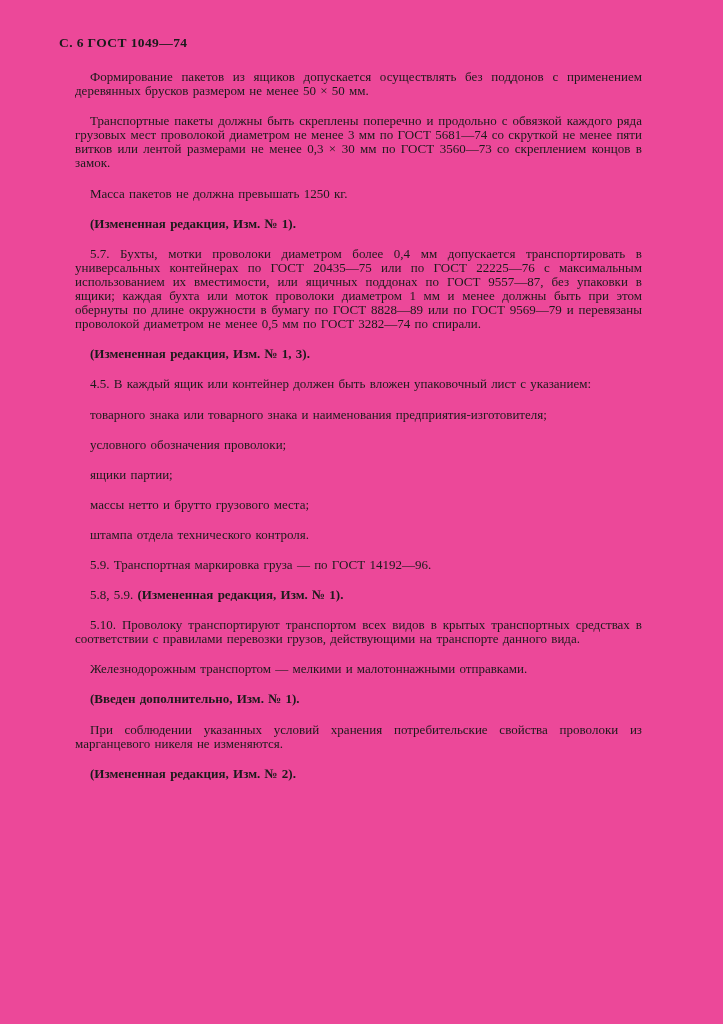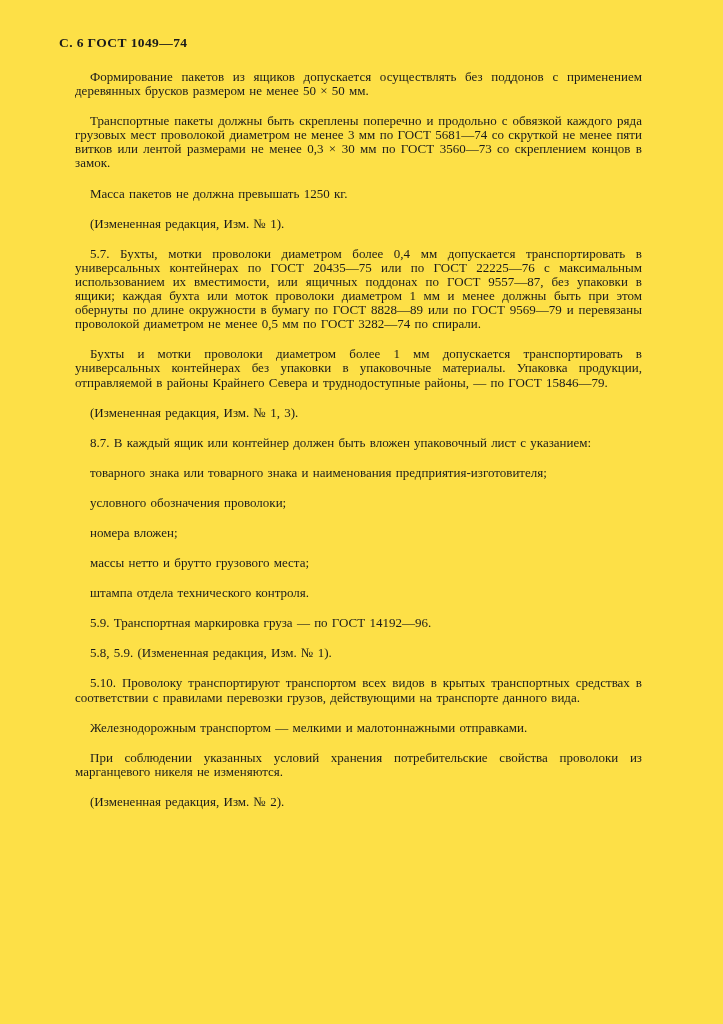--- a/index.html
+++ b/index.html
@@ -4,21 +4,21 @@
 <style>
   html, body {
     margin: 0;
     padding: 0;
     background: #ffffff;
   }
   .page {
     position: relative;
     width: 723px;
     height: 1024px;
-    background: #fde047;
+    background: #ec4899;
     font-family: "Liberation Serif", "DejaVu Serif", serif;
     color: #1b1b1b;
     overflow: hidden;
   }
   .content {
     position: absolute;
     left: 59px;
     top: 36px;
     width: 599px;
   }
@@ -32,45 +32,45 @@
   p.para {
     margin: 16px;
     font-size: 13px;
     line-height: 14.1px;
     text-align: justify;
     text-indent: 15px;
     word-spacing: 1px;
   }
   p.para.bold,
   span.bold-note {
-    font-weight: normal;
+    font-weight: bold;
   }
 </style>
 </head>
 <body>
 
 <div class="page">
   <div class="content">
 
     <p class="doc-header">С. 6 ГОСТ 1049—74</p>
 
     <p class="para">Формирование пакетов из ящиков допускается осуществлять без поддонов с применением деревянных брусков размером не менее 50 × 50 мм.</p>
     <p class="para">Транспортные пакеты должны быть скреплены поперечно и продольно с обвязкой каждого ряда грузовых мест проволокой диаметром не менее 3 мм по ГОСТ 5681—74 со скруткой не менее пяти витков или лентой размерами не менее 0,3 × 30 мм по ГОСТ 3560—73 со скреплением концов в замок.</p>
     <p class="para">Масса пакетов не должна превышать 1250 кг.</p>
     <p class="para bold">(Измененная редакция, Изм. № 1).</p>
     <p class="para">5.7. Бухты, мотки проволоки диаметром более 0,4 мм допускается транспортировать в универсальных контейнерах по ГОСТ 20435—75 или по ГОСТ 22225—76 с максимальным использованием их вместимости, или ящичных поддонах по ГОСТ 9557—87, без упаковки в ящики; каждая бухта или моток проволоки диаметром 1 мм и менее должны быть при этом обернуты по длине окружности в бумагу по ГОСТ 8828—89 или по ГОСТ 9569—79 и перевязаны проволокой диаметром не менее 0,5 мм по ГОСТ 3282—74 по спирали.</p>
-    <p class="para">Бухты и мотки проволоки диаметром более 1 мм допускается транспортировать в универсальных контейнерах без упаковки в упаковочные материалы. Упаковка продукции, отправляемой в районы Крайнего Севера и труднодоступные районы, — по ГОСТ 15846—79.</p>
     <p class="para bold">(Измененная редакция, Изм. № 1, 3).</p>
-    <p class="para">8.7. В каждый ящик или контейнер должен быть вложен упаковочный лист с указанием:</p>
+    <p class="para">4.5. В каждый ящик или контейнер должен быть вложен упаковочный лист с указанием:</p>
     <p class="para">товарного знака или товарного знака и наименования предприятия-изготовителя;</p>
     <p class="para">условного обозначения проволоки;</p>
-    <p class="para">номера вложен;</p>
+    <p class="para">ящики партии;</p>
     <p class="para">массы нетто и брутто грузового места;</p>
     <p class="para">штампа отдела технического контроля.</p>
     <p class="para">5.9. Транспортная маркировка груза — по ГОСТ 14192—96.</p>
     <p class="para"><span>5.8, 5.9. </span><span class="bold-note">(Измененная редакция, Изм. № 1).</span></p>
     <p class="para">5.10. Проволоку транспортируют транспортом всех видов в крытых транспортных средствах в соответствии с правилами перевозки грузов, действующими на транспорте данного вида.</p>
     <p class="para">Железнодорожным транспортом — мелкими и малотоннажными отправками.</p>
+    <p class="para bold">(Введен дополнительно, Изм. № 1).</p>
     <p class="para">При соблюдении указанных условий хранения потребительские свойства проволоки из марганцевого никеля не изменяются.</p>
     <p class="para bold">(Измененная редакция, Изм. № 2).</p>
 
   </div>
 </div>
 
 </body></html>

